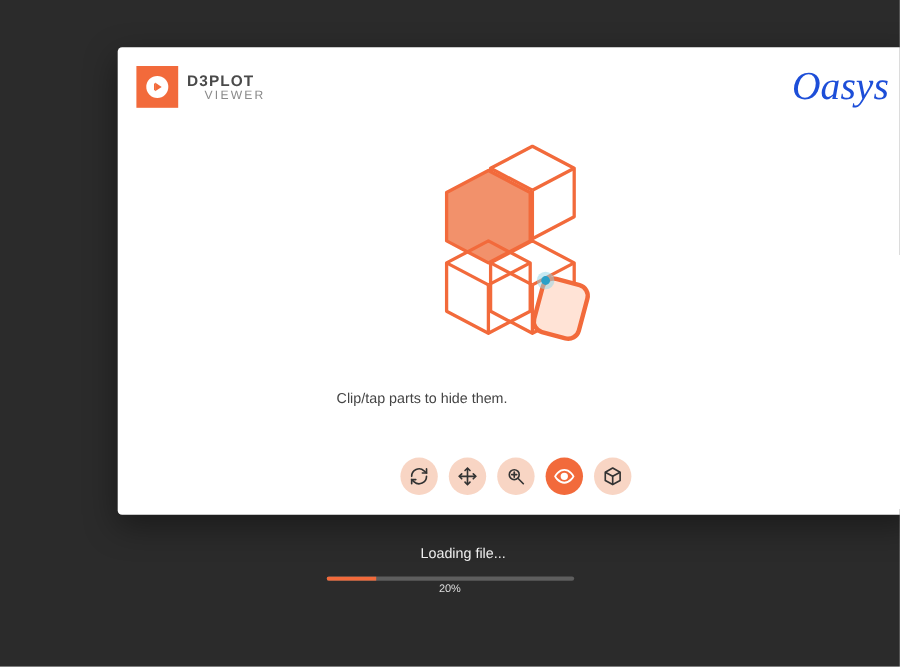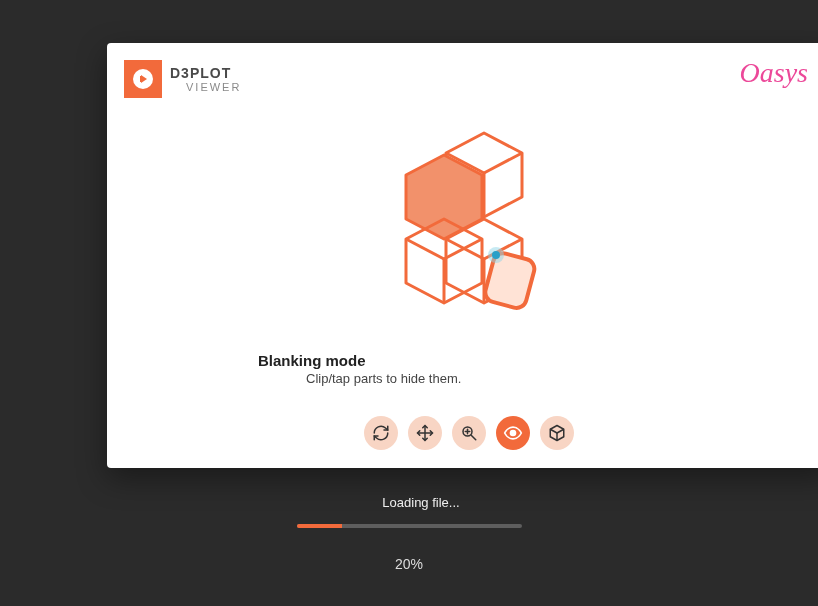--- a/index.html
+++ b/index.html
@@ -51,22 +51,22 @@
     line-height: 1;
     margin-top: 2px;
     margin-left: 16px;
   }
   .oasys {
     position: absolute;
     right: 23px;
     top: 14px;
     font-family: Georgia, "Times New Roman", serif;
     font-style: italic;
-    font-size: 28px;
-    color: #ec4899;
+    font-size: 36px;
+    color: #1d4ed8;
   }
   .illustration {
     position: absolute;
     left: 0; right: 0;
     top: 80px;
     display: flex;
     justify-content: center;
   }
   .hint {
     position: absolute;
@@ -124,22 +124,22 @@
     margin: 14px auto 0 auto;
     border-radius: 2px;
     overflow: hidden;
   }
   .progress-fill {
     height: 100%;
     background: #f26a3b;
   }
   .progress-pct {
     color: #dddddd;
-    font-size: 14px;
-    margin-top: 28px;
+    font-size: 10px;
+    margin-top: 2px;
   }
 </style>
 </head>
 <body>
 
 <div class="card">
 
   <div class="header">
     <div class="logo-badge">
       <svg width="24" height="24" viewBox="0 0 24 24">
@@ -184,21 +184,20 @@
 
       <g transform="translate(132,128) rotate(15)">
         <rect x="0" y="0" width="42" height="50" rx="10" ry="10" fill="#ffe3d6" stroke="#f26a3b" stroke-width="4"></rect>
       </g>
       <circle cx="132" cy="132" r="8" fill="#8fd6e8" opacity="0.5"></circle>
       <circle cx="132" cy="132" r="4" fill="#2aa0c8"></circle>
     </svg>
   </div>
 
   <div class="hint">
-    <div class="hint-title">Blanking mode</div>
     <div class="hint-text">Clip/tap parts to hide them.</div>
   </div>
 
   <div class="toolbar">
     <div class="tool-btn">
       <svg width="18" height="18" viewBox="0 0 24 24" fill="none" stroke="#333" stroke-width="2" stroke-linecap="round">
         <path d="M3 12a9 9 0 0 1 15-6.7L21 8"></path>
         <polyline points="21 3 21 8 16 8"></polyline>
         <path d="M21 12a9 9 0 0 1-15 6.7L3 16"></path>
         <polyline points="3 21 3 16 8 16"></polyline>

